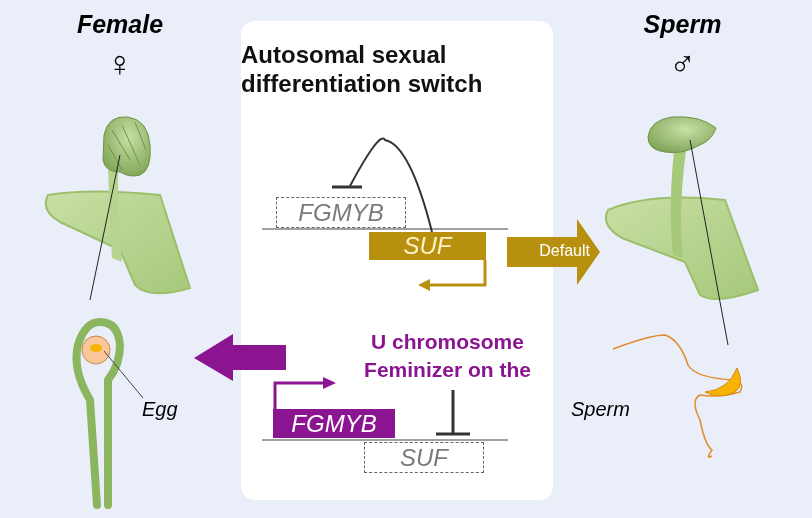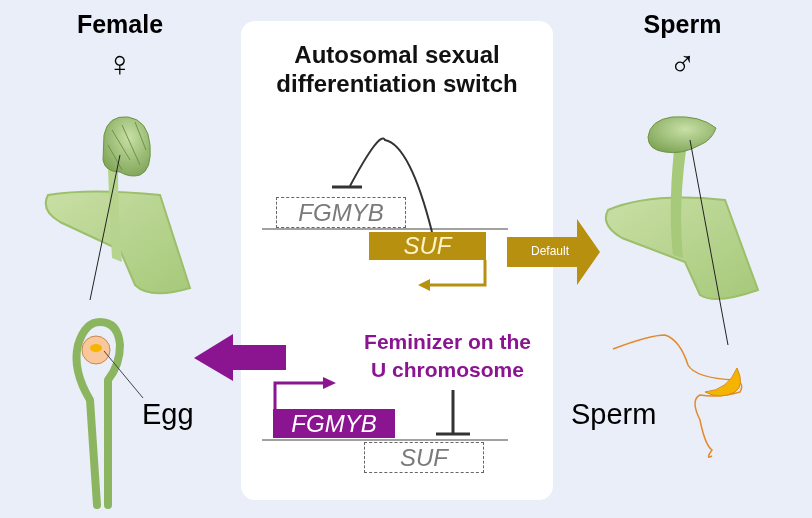--- a/index.html
+++ b/index.html
@@ -1,47 +1,47 @@
 <!DOCTYPE html>
 <html><head>
 <meta charset="utf-8">
 <style>
   html, body { margin: 0; padding: 0; }
   body {
     width: 812px; height: 518px; position: relative; overflow: hidden;
     background: #e9eef8;
     font-family: "Liberation Sans", sans-serif;
   }
-  .abs { position: absolute; }
+  .abs { position: absolute; font-style: italic; }
   .panel {
     position: absolute; left: 241px; top: 21px; width: 312px; height: 479px;
     background: #ffffff; border-radius: 14px;
   }
   .title {
-    position: absolute; left: 241px; top: 40px; width: 312px; text-align: center;
+    position: absolute; left: 241px; top: 40px; width: 312px; 
     font-weight: bold; font-size: 24px; line-height: 29px; color: #111;
   }
   .sex-label { font-weight: bold; font-size: 25px; color: #000; text-align: center; }
   .sex-symbol { font-size: 36px; color: #000; text-align: center; line-height: 36px; }
-  .plain-label { font-size: 29px; color: #000; }
+  .plain-label { font-size: 20px; color: #000; }
   .gene-dashed {
     position: absolute; border: 1px dashed #666; color: #7a7a7a;
     font-style: italic; font-size: 24px; text-align: center; box-sizing: border-box;
   }
   .gene-filled {
     position: absolute; color: #fff; font-style: italic; font-size: 24px;
     text-align: center; box-sizing: border-box;
   }
   .fem-text {
     position: absolute; left: 340px; top: 328px; width: 215px; text-align: center;
     color: #8b1591; font-weight: bold; font-size: 21px; line-height: 28px;
   }
   .default-text {
-    position: absolute; left: 510px; top: 240px; width: 80px; text-align: center;
-    color: #fff; font-size: 12px; line-height: 22px;
+    position: absolute; left: 510px; top: 240px; width: 80px; text-align: right;
+    color: #fff; font-size: 16px; line-height: 22px;
   }
   svg { position: absolute; left: 0; top: 0; }
 </style>
 </head>
 <body>
 
 <div class="panel"></div>
 
 <svg width="812" height="518" viewBox="0 0 812 518">
   <defs>
@@ -112,17 +112,17 @@
 <div class="abs sex-symbol" style="left:655px; top:46px; width:55px;">♂</div>
 <div class="abs plain-label" style="left:571px; top:398px;">Sperm</div>
 
 <div class="title">Autosomal sexual differentiation switch</div>
 
 <div class="gene-dashed" style="left:276px; top:197px; width:130px; height:31px; line-height:29px;">FGMYB</div>
 <div class="gene-filled" style="left:369px; top:232px; width:117px; height:28px; line-height:28px; color:#fff3c8;">SUF</div>
 <div class="default-text">Default</div>
 
 <div class="fem-text">
+  <div>U chromosome</div>
   <div>Feminizer on the</div>
-  <div>U chromosome</div>
 </div>
 <div class="gene-filled" style="left:273px; top:409px; width:122px; height:29px; line-height:29px;">FGMYB</div>
 <div class="gene-dashed" style="left:364px; top:442px; width:120px; height:31px; line-height:29px;">SUF</div>
 
 </body></html>

